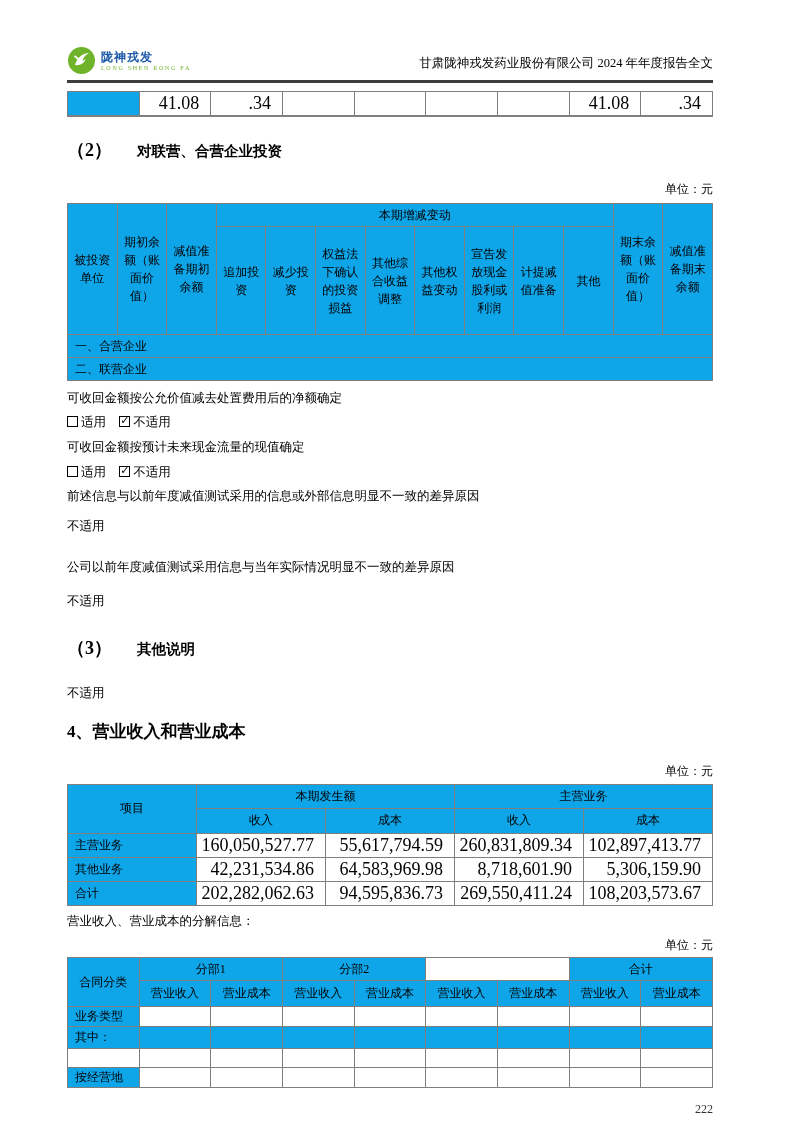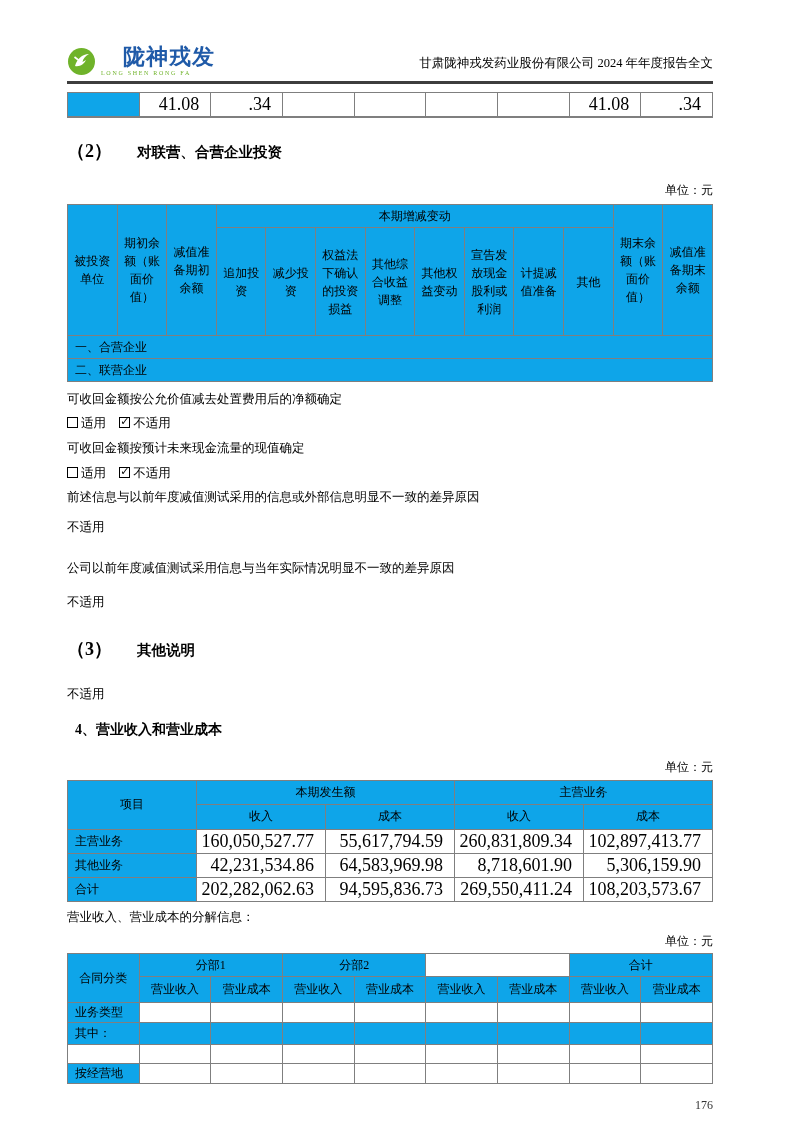--- a/index.html
+++ b/index.html
@@ -7,28 +7,28 @@
   .page {
     position:relative; width:793px; height:1122px; margin:0 auto; background:#fff;
     font-family:"Liberation Serif","DejaVu Serif",serif; color:#000;
     padding:46px 80px 0 67px; overflow:hidden;
   }
   
   .hdr { display:flex; justify-content:space-between; align-items:flex-start;
          border-bottom:3px solid #3d3d3d; padding-bottom:5px; }
   .logo { display:flex; align-items:center; gap:5px; }
   .logo-txt { display:flex; flex-direction:column; line-height:1; }
-  .brand-cn { font-size:22px; font-weight:bold; color:#1f5aa8; letter-spacing:1px;
-              font-family:"Liberation Serif","DejaVu Serif",serif;margin-left:22px; }
+  .brand-cn { font-size:12px; font-weight:bold; color:#1f5aa8; letter-spacing:1px;
+              font-family:"Liberation Serif","DejaVu Serif",serif; }
   .brand-en { font-size:6px; color:#6fb32a; letter-spacing:1.7px; margin-top:2px; }
   .hdr-title { font-size:12.5px; margin-top:9px; }
   
   .h2 { font-size:14.5px; font-weight:bold; margin:0; }
   .h2 .num { margin-right:14px; }
-  .h4 { font-size:14px; font-weight:bold; margin:8px; }
+  .h4 { font-size:17px; font-weight:bold; margin:0; }
   .para { font-size:12.5px; margin:0; line-height:1.3; }
   .unit { font-size:12px; text-align:right; margin:0; }
   .cbline { font-size:12.5px; margin:0; }
   .cb { display:inline-block; width:11px; height:11px; border:1px solid #000;
         margin-right:3px; position:relative; top:1px; }
   .cb.checked::after { content:"✓"; position:absolute; left:0px; top:-3px;
         font-size:11px; font-family:"DejaVu Sans",sans-serif; }
   .cb-item { margin-right:10px; }
   
   table { border-collapse:collapse; table-layout:fixed; width:100%; }
@@ -287,15 +287,15 @@
           <td></td>
           <td></td>
       <td></td>
           <td></td>
           <td></td>
           <td></td>
     </tr>
   </tbody>
     </table>
 
-  <p class="footer" style="margin-top:14px;">176</p>
+  <p class="footer" style="margin-top:14px;">222</p>
 
 </div>
 
 </body></html>

